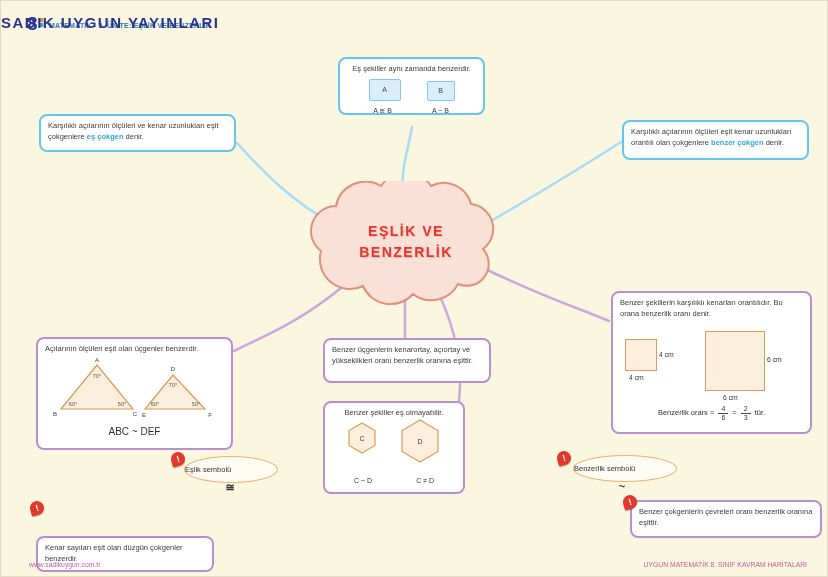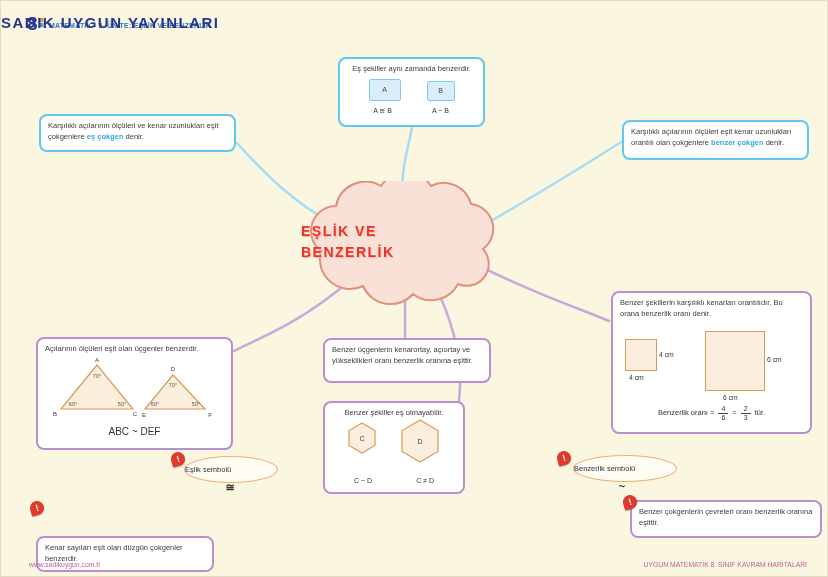--- a/index.html
+++ b/index.html
@@ -23,36 +23,36 @@
   .unit-label { position:absolute; left:48px; top:21px; font-size:7px; font-weight:bold; color:#2878BE; letter-spacing:0.2px; }
   .main-title { position:absolute; top:13px; left:0; right:0; text-align:left; font-size:15px; font-weight:bold; color:#2B3390; letter-spacing:1.5px; }
 
   
   .box { position:absolute; background:#FFFFFF; border-radius:8px; padding:5px 7px; font-size:7.5px; line-height:1.4; color:#3c3c3c; box-sizing:border-box; }
   .box.blue   { border:2px solid #62C6EE; }
   .box.purple { border:2px solid #BA8FD0; }
   .hl { color:#2FA8E0; font-weight:bold; }
 
   
-  .top-box { left:337px; top:56px; width:147px; height:70px; text-align:center; }
+  .top-box { left:337px; top:56px; width:147px; height:58px; text-align:center; }
   .squares-row { display:flex; justify-content:center; gap:26px; margin-top:4px; }
   .mini-square { width:30px; height:20px; background:#D9EEFA; border:1px solid #7FCBEE; border-radius:2px;
                  display:flex; align-items:center; justify-content:center; font-size:7px; color:#444; }
   .mini-square.small { width:26px; height:18px; margin-top:2px; }
   .relations-row { display:flex; justify-content:center; gap:24px; margin-top:5px; font-size:7px; color:#333; }
   .relations-row span { width:34px; }
 
   .left-box  { left:38px;  top:113px; width:197px; min-height:38px; }
   .right-box { left:621px; top:119px; width:187px; min-height:40px; }
 
   
   .cloud-svg { position:absolute; left:300px; top:180px; }
   .cloud-path { fill:#FAE1D8; stroke:#E2907E; stroke-width:2; }
   .cloud-text { position:absolute; left:300px; top:180px; width:210px; height:122px;
-                display:flex; flex-direction:column; align-items:flex-start; justify-content:center;
+                display:flex; flex-direction:column; align-items:center; justify-content:center;
                 color:#E8342B; font-weight:bold; font-size:14px; letter-spacing:1.5px;
                 text-shadow:1px 1px 0 #f6c1b4; text-align:center; line-height:1.5; }
 
   
   .tri-box { left:35px; top:336px; width:197px; height:113px; }
   .tri-svg text { font-size:6px; fill:#3c3c3c; text-anchor:middle; }
   .tri-svg text.ang { font-size:5.5px; fill:#555; }
   .shape { fill:#FBEEDC; stroke:#D89C58; stroke-width:1.2; }
   .tri-rel { text-align:center; font-size:10px; color:#333; margin-top:1px; }
 

